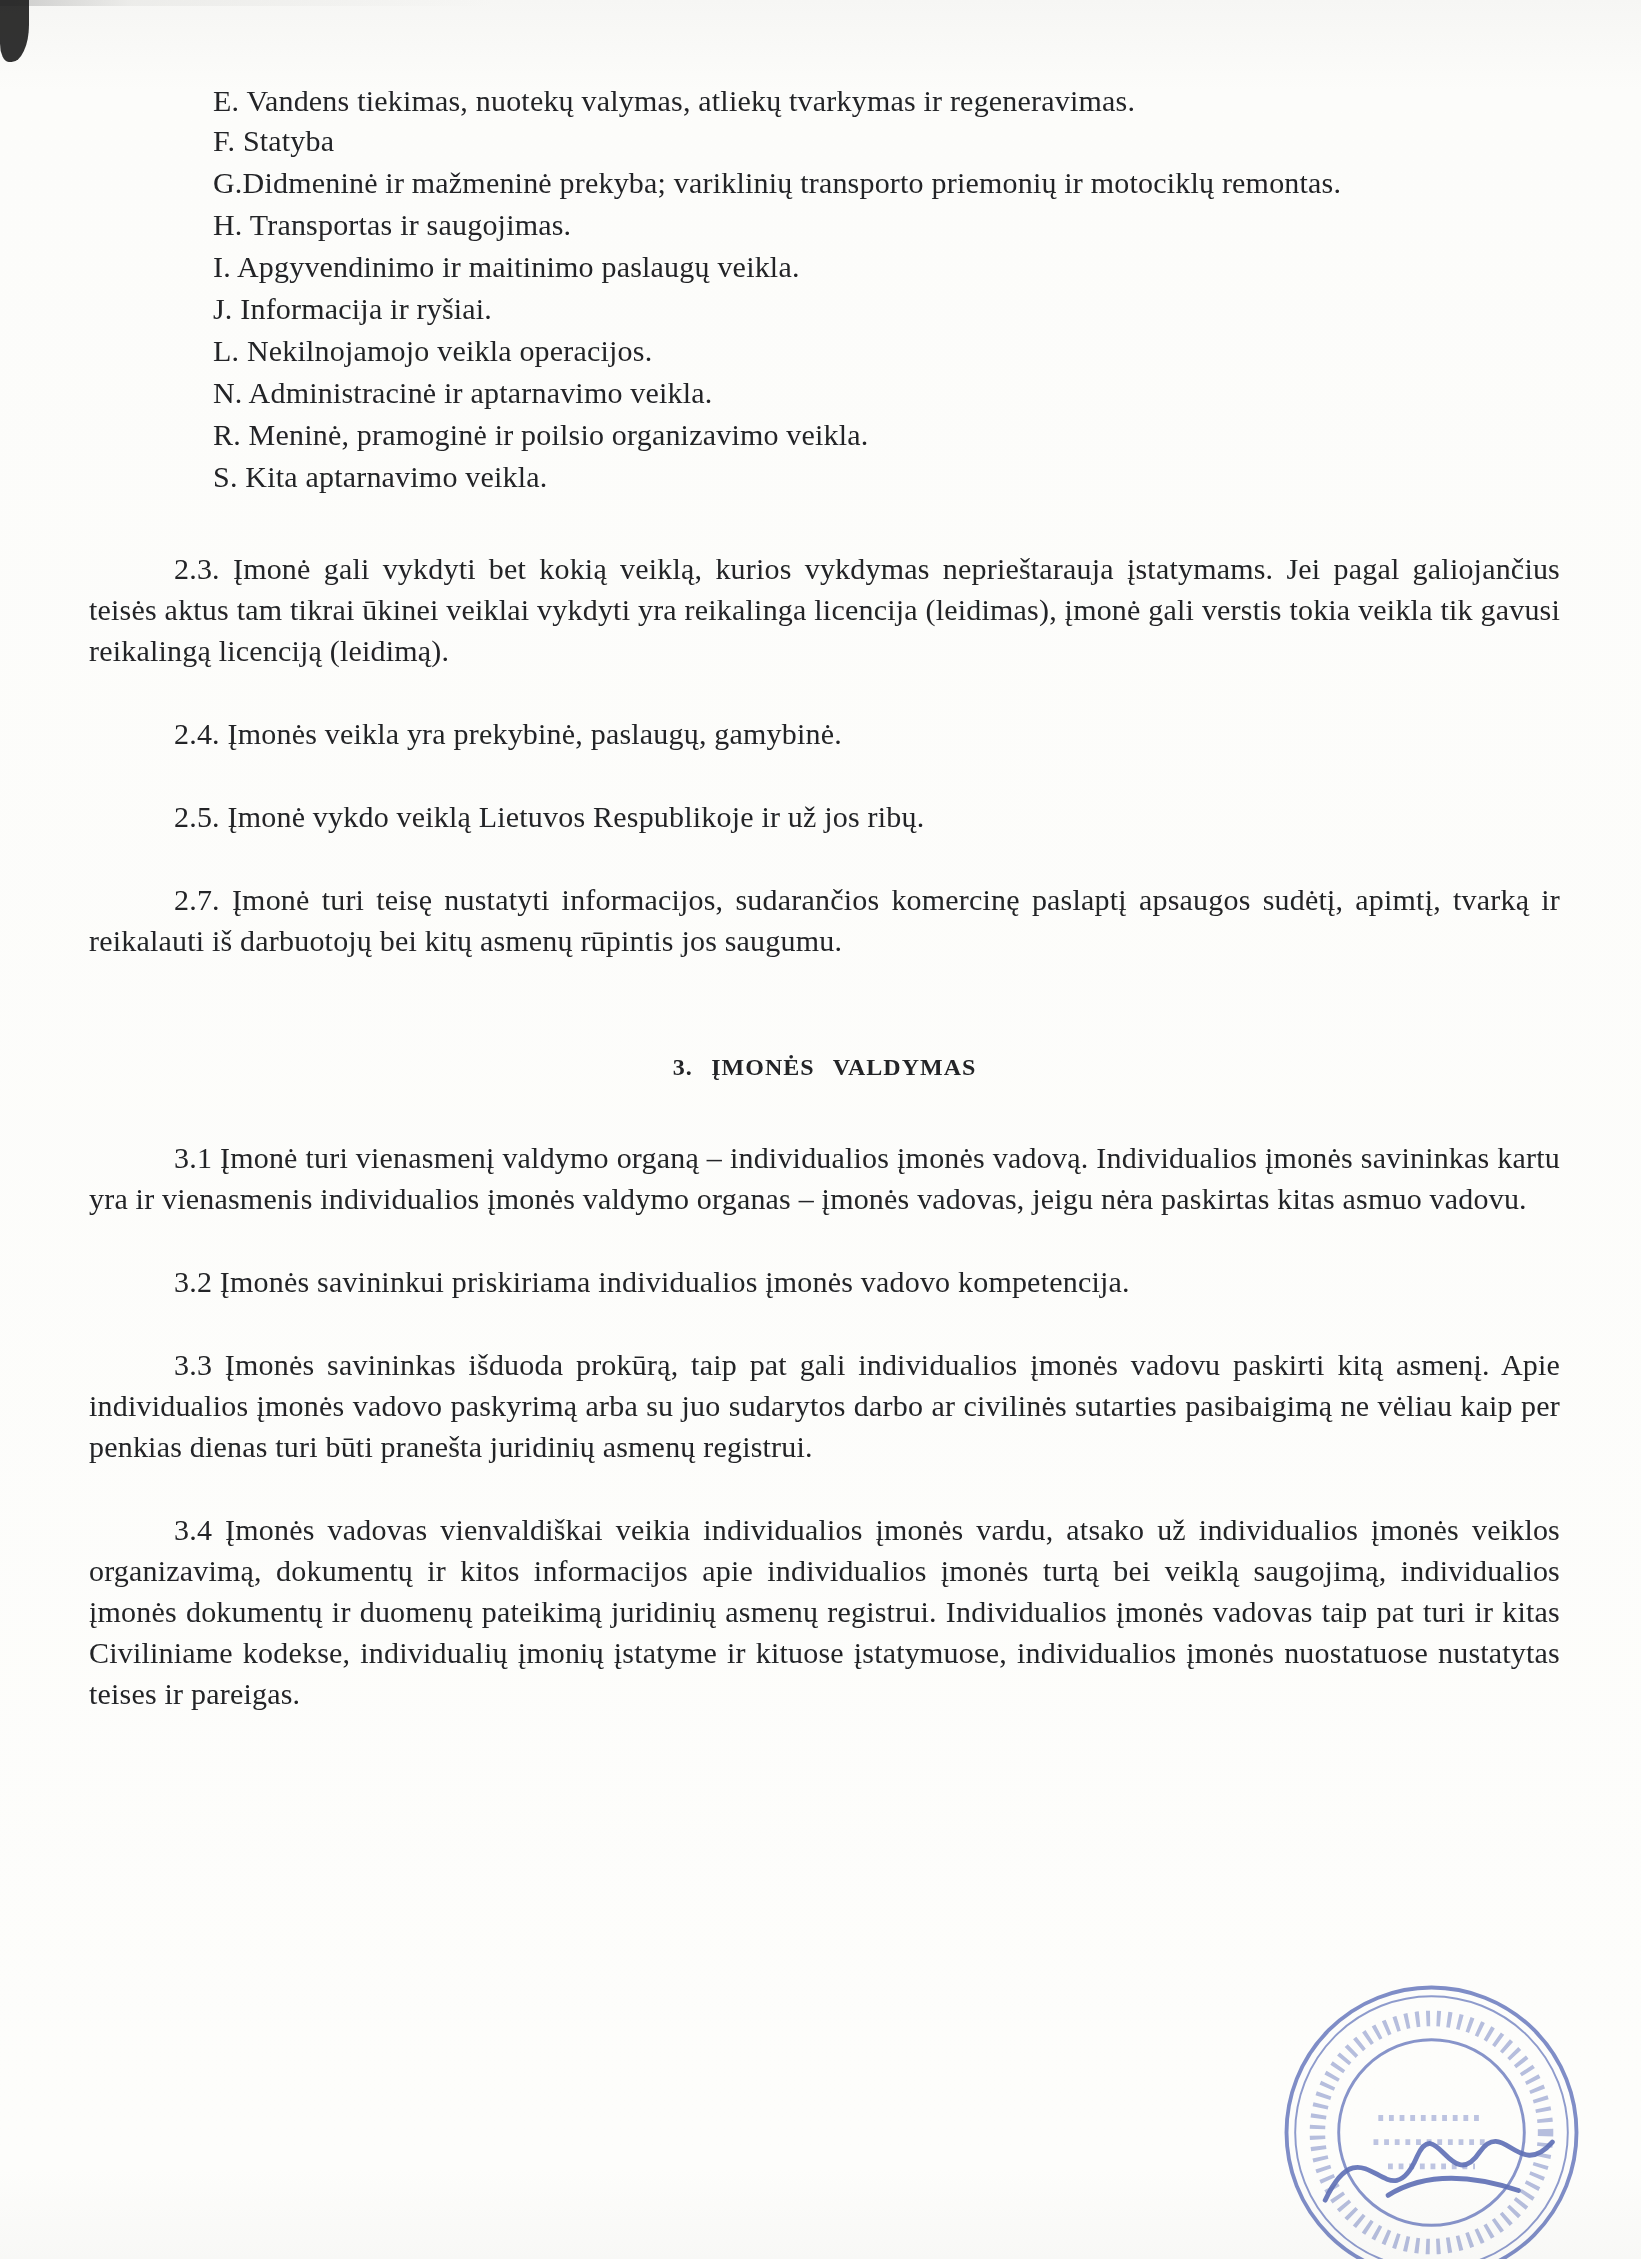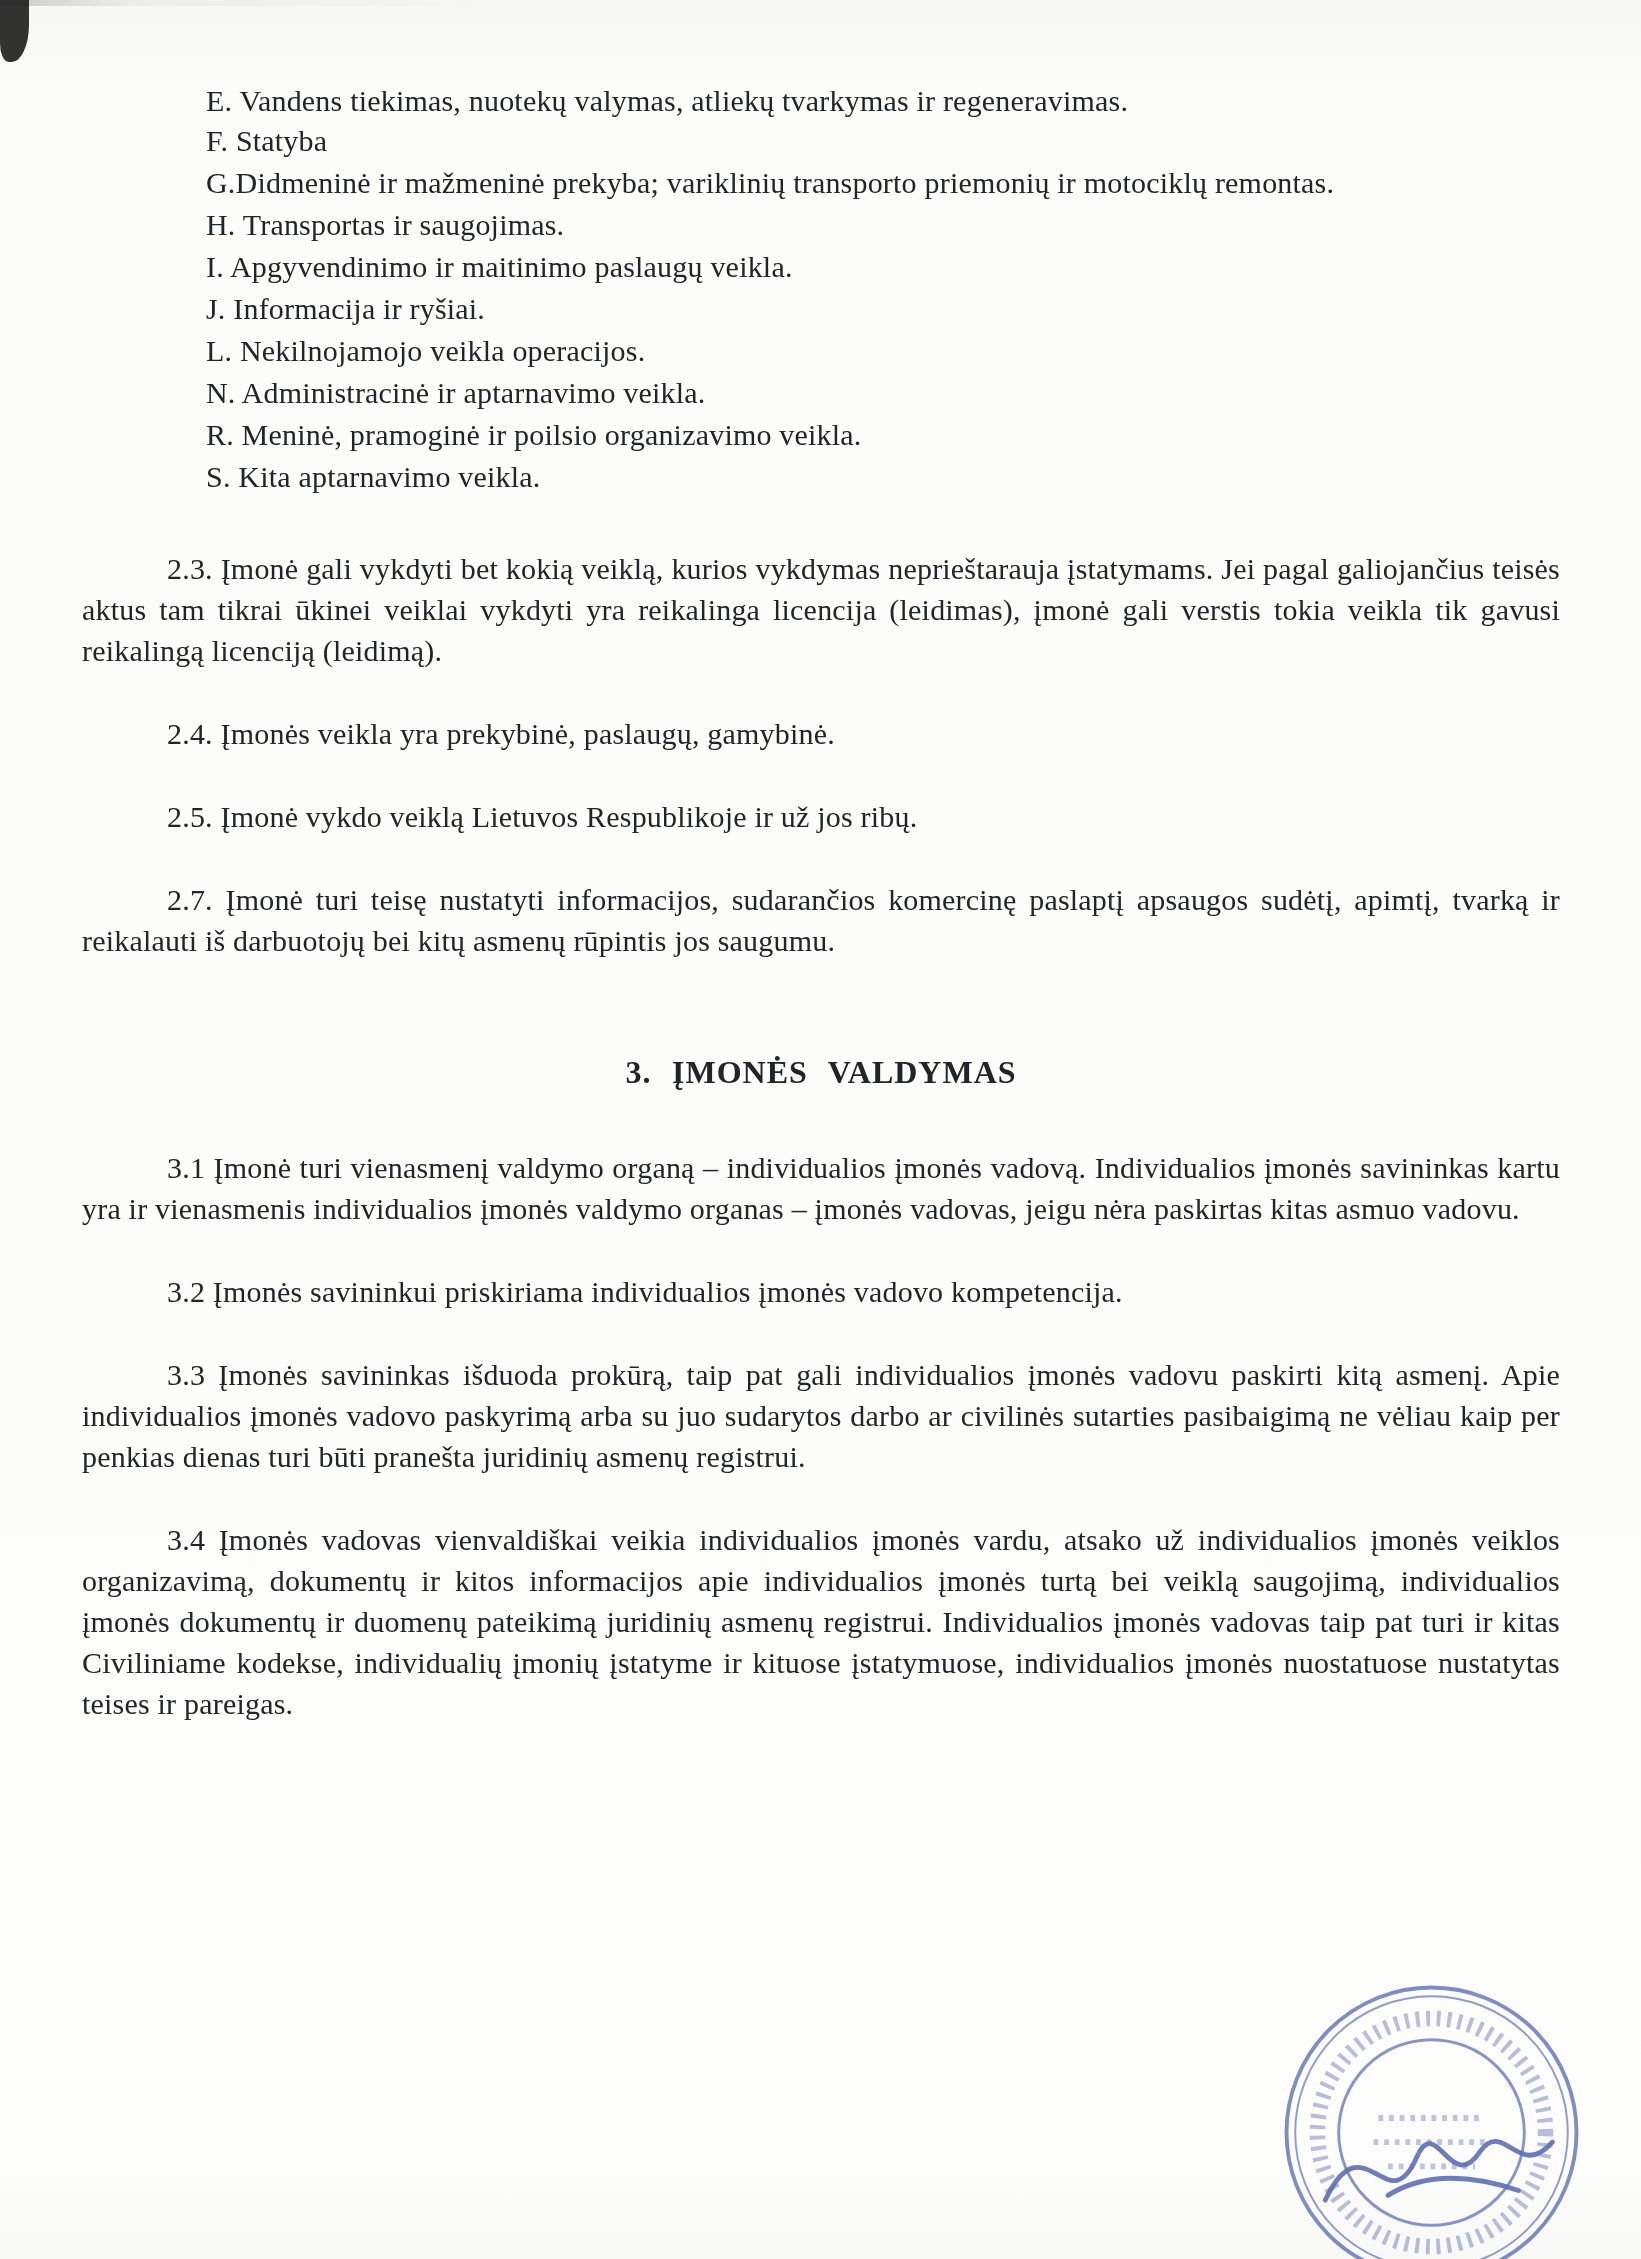--- a/index.html
+++ b/index.html
@@ -8,21 +8,21 @@
     width: 1641px;
     height: 2259px;
     margin: 0 auto;
     background: linear-gradient(180deg, #f6f6f4 0%, #fcfcfa 4%, #fdfdfb 96%, #f8f8f6 100%);
     font-family: "Liberation Serif", "DejaVu Serif", serif;
     color: #232427;
     overflow: hidden;
   }
   .content {
     position: absolute;
-    left: 82px;
+    left: 89px;
     right: 81px;
     top: 81px;
     font-size: 30px;
     letter-spacing: 0.2px;
   }
   .list-item {
     margin: 0;
     line-height: 42px;
     text-indent: 124px;
     text-align: justify;
@@ -33,21 +33,21 @@
   }
   .para {
     margin: 42px 0 0 0;
     line-height: 41px;
     text-indent: 85px;
     text-align: justify;
   }
   .gap-before { margin-top: 50px; }
   .heading {
     margin: 93px 0 56px 0;
-    font-size: 32px;
+    font-size: 24px;
     font-weight: bold;
     text-align: center;
     word-spacing: 11.6px;
     letter-spacing: 1px;
   }
   .artifact-topleft {
     position: absolute;
     left: 0; top: 0;
     width: 29px; height: 62px;
     background: #1c1c1c;

